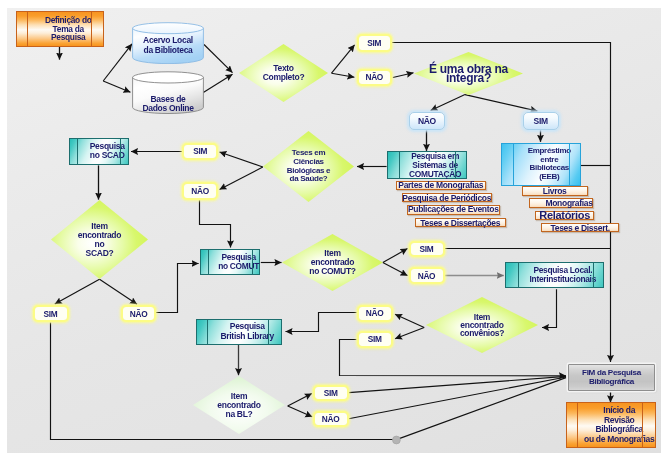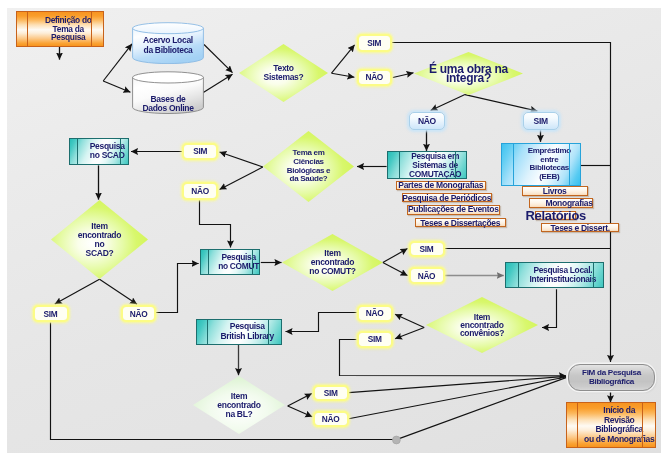--- a/index.html
+++ b/index.html
@@ -47,21 +47,21 @@
         color:#1b1b6b;font-weight:bold;display:flex;align-items:center;justify-content:center;letter-spacing:-0.3px;}
 
   
   .note{position:absolute;border:1px solid #c2661f;box-sizing:border-box;
         background:linear-gradient(to bottom,#fffefc 0%,#fdf5ea 45%,#fbe9d4 78%,#f8dcbb 100%);
         box-shadow:1px 1px 1px rgba(120,80,40,.28);
         color:#1b1b6b;font-weight:bold;display:flex;align-items:center;justify-content:center;
         white-space:nowrap;letter-spacing:-0.3px;}
 
   
-  .term{position:absolute;border:1px solid #8e8e8e;border-radius:12px;
+  .term{position:absolute;border:1px solid #8e8e8e;border-radius:1px;
         background:linear-gradient(to bottom,#e4e4e4 0%,#d6d6d6 16%,#c7c7c7 42%,#c3c3c3 66%,#cbcbcb 86%,#d6d6d6 100%);
         box-shadow:0 0 0 1.4px #f4f4f4,1px 1px 2px rgba(90,90,90,.3);
         color:#1b1b6b;font-weight:bold;display:flex;flex-direction:column;
         align-items:center;justify-content:center;text-align:center;line-height:8.9px;white-space:pre;letter-spacing:-0.3px;}
   .cyl{position:absolute;}
 </style>
 </head>
 <body>
 
 <div id="page">
@@ -187,21 +187,21 @@
         <stop offset="0" stop-color="#ffffff"></stop>
             <stop offset="0.22" stop-color="#fafeea"></stop>
             <stop offset="0.5" stop-color="#e6fba8"></stop>
         <stop offset="0.72" stop-color="#d8f76c"></stop>
             <stop offset="1" stop-color="#d2f453"></stop>
           </radialGradient>
         </defs>
       <polygon points="44.5,0 89,29 44.5,58 0,29" fill="url(#g1)"></polygon>
     </svg>
     <div class="lbl" style="font-size:8.5px;line-height:9.5px">Texto
-Sistemas?</div>
+Completo?</div>
   </div>
 
   <div class="dia" style="left:414px;top:52px;width:109px;height:43px;">
     <svg width="109" height="43" viewBox="0 0 109 43">
       <defs>
           <radialGradient id="g2" cx="0.44" cy="0.55" r="0.66">
         <stop offset="0" stop-color="#ffffff"></stop>
             <stop offset="0.22" stop-color="#fafeea"></stop>
             <stop offset="0.5" stop-color="#e6fba8"></stop>
         <stop offset="0.72" stop-color="#d8f76c"></stop>
@@ -220,21 +220,21 @@
           <radialGradient id="g3" cx="0.42" cy="0.55" r="0.64">
         <stop offset="0" stop-color="#ffffff"></stop>
             <stop offset="0.22" stop-color="#fafeea"></stop>
             <stop offset="0.5" stop-color="#e6fba8"></stop>
         <stop offset="0.72" stop-color="#d8f76c"></stop>
             <stop offset="1" stop-color="#d2f453"></stop>
           </radialGradient>
         </defs>
       <polygon points="45.5,0 91,35.5 45.5,71 0,35.5" fill="url(#g3)"></polygon>
     </svg>
-    <div class="lbl" style="font-size:8px;line-height:8.6px">Tema em
+    <div class="lbl" style="font-size:8px;line-height:8.6px">Teses em
 Ciências
 Biológicas e
 da Saúde?</div>
   </div>
 
   <div class="dia" style="left:51px;top:200px;width:97px;height:79px;">
     <svg width="97" height="79" viewBox="0 0 97 79">
       <defs>
           <radialGradient id="g4" cx="0.42" cy="0.55" r="0.64">
         <stop offset="0" stop-color="#ffffff"></stop>
@@ -356,21 +356,21 @@
   <div class="note" style="left:414.5px;top:217.8px;width:91.5px;height:9.5px;font-size:8.5px;">
       <span>Teses e Dissertações</span>
     </div>
 
   <div class="note" style="left:521.6px;top:186px;width:66.1px;height:9.8px;font-size:8.5px;">
       <span>Livros</span>
     </div>
   <div class="note" style="left:529.2px;top:198.4px;width:63.7px;height:9.8px;font-size:8.5px;padding-left:16px;">
       <span>Monografias</span>
     </div>
-  <div class="note" style="left:535.2px;top:210.5px;width:41px;height:9.8px;font-size:13px;">
+  <div class="note" style="left:535.2px;top:210.5px;width:59px;height:9.8px;font-size:11px;">
       <span>Relatórios</span>
     </div>
   <div class="note" style="left:541.1px;top:222.6px;width:78px;height:9.8px;font-size:8.5px;">
       <span>Teses e Dissert.</span>
     </div>
 
   <div class="pill" style="left:356.5px;top:34.3px;width:35.5px;height:17.5px;font-size:8.3px;">
       <span>SIM</span>
     </div>
   <div class="pill" style="left:356.5px;top:68.7px;width:35.5px;height:17.5px;font-size:8.3px;">

